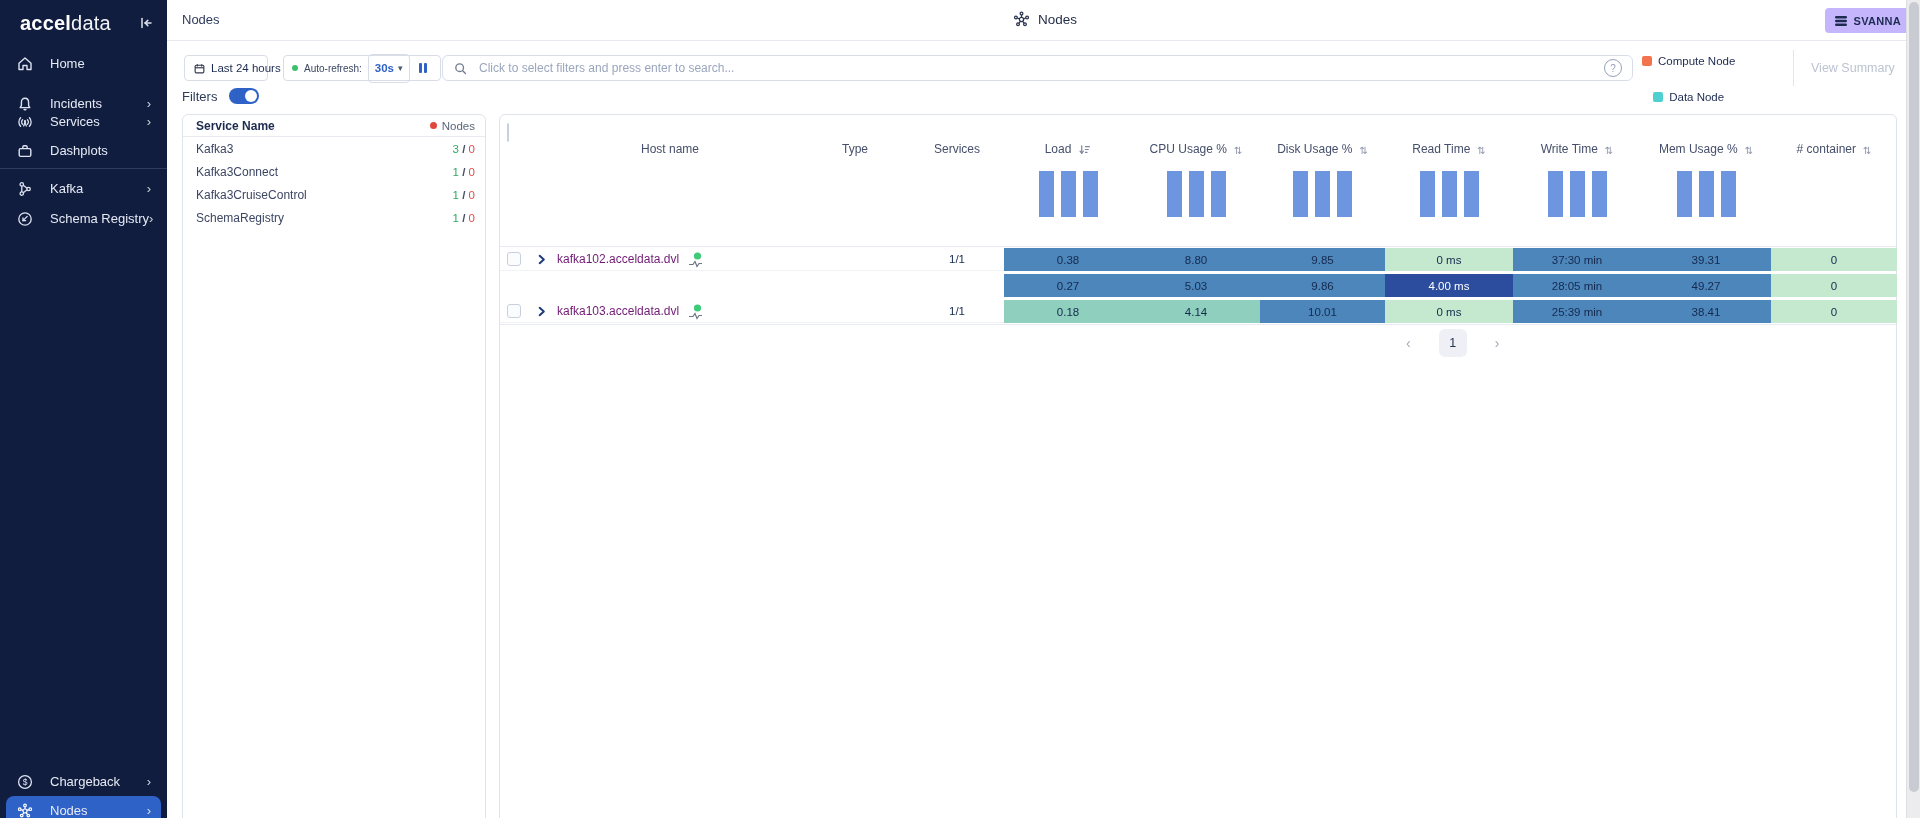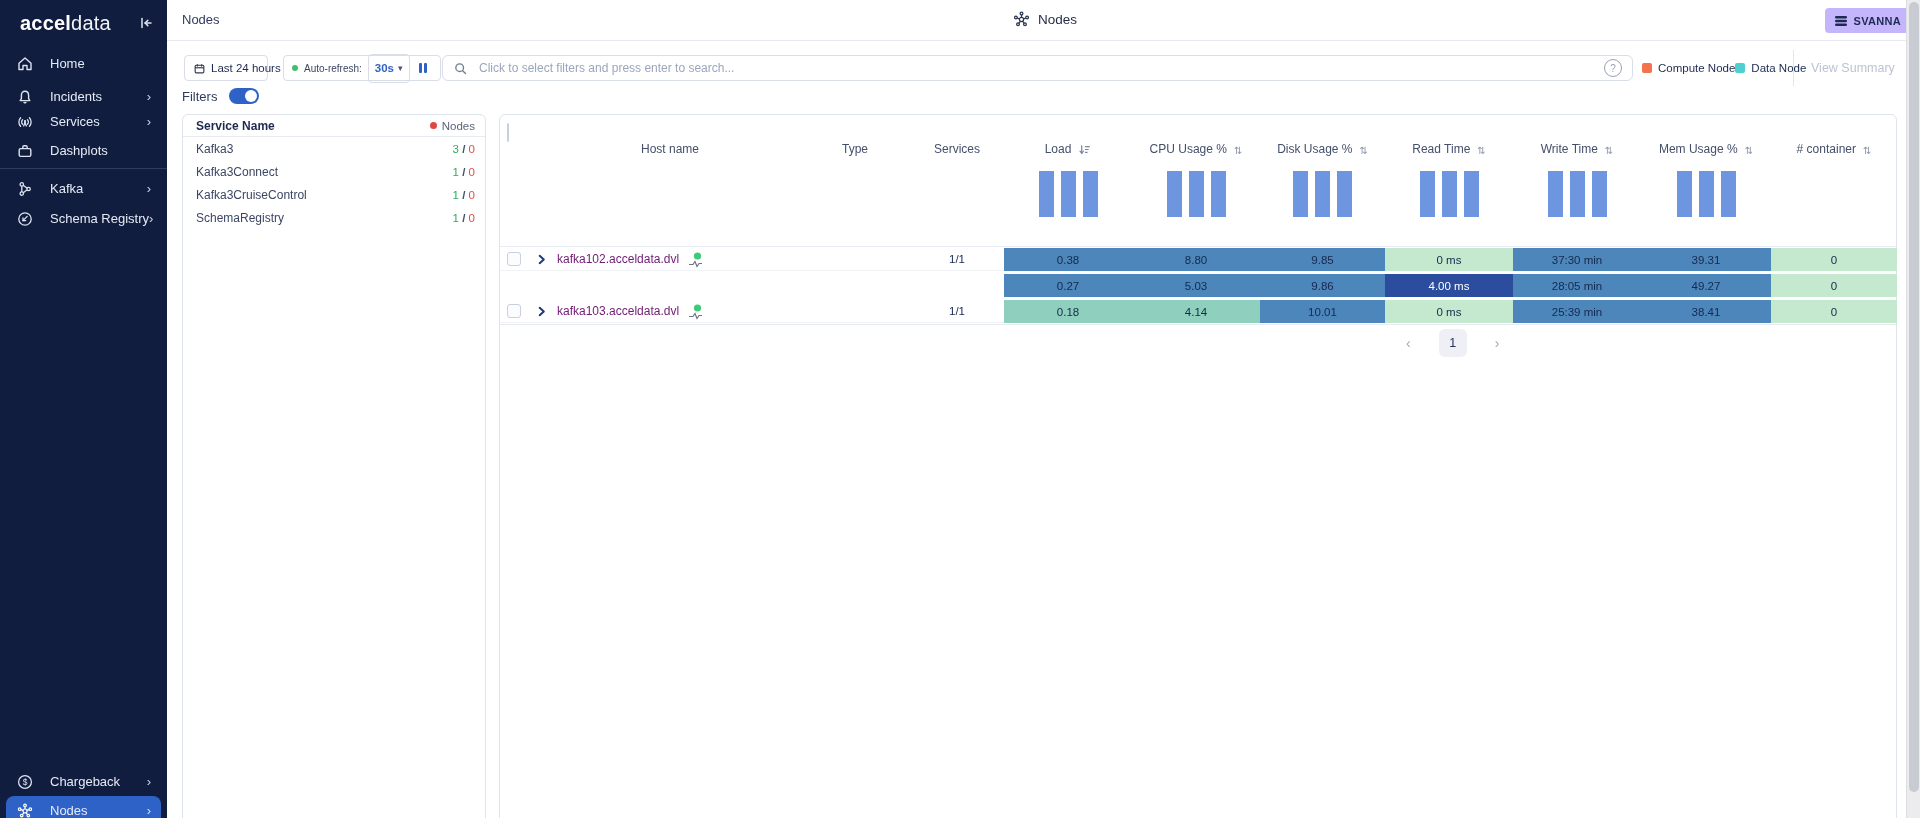--- a/index.html
+++ b/index.html
@@ -33,21 +33,21 @@
   .green-dot{width:6px;height:6px;border-radius:50%;background:#3fbf6e;}
   .refresh-label{font-size:10px;color:#3c4663;white-space:nowrap;}
   .interval-select{border:1px solid #d8dde8;border-radius:4px;height:19px;padding:4px 6px;display:flex;align-items:center;gap:4px;cursor:pointer;}
   .interval-select .ival{font-size:11.5px;color:#2e62c7;font-weight:700;}
   .pause-btn{display:flex;gap:2.5px;margin-left:3px;cursor:pointer;}
   .pause-btn i{display:block;width:3px;height:10px;background:#2e62c7;border-radius:1px;}
   .search-box{left:442px;top:55px;width:1191px;padding:0 10px;gap:9px;border-radius:6px;}
   .search-box input{border:0;outline:0;flex:1;font-size:12px;color:#7f1d1d;font-family:inherit;background:transparent;}
   .search-box input::placeholder{color:#9aa6bd;}
   .help-circle{width:16px;height:16px;border:1px solid #97a1b5;border-radius:50%;color:#97a1b5;font-size:10px;display:flex;align-items:center;justify-content:center;}
-  .legend{position:absolute;left:1642px;top:55px;height:26px;display:flex;align-items:center;gap:0;}
+  .legend{position:absolute;left:1642px;top:55px;height:26px;display:flex;align-items:center;gap:24px;flex-direction:column;}
   .legend .litem{display:flex;align-items:center;gap:6px;}
   .legend .swatch{width:10px;height:10px;border-radius:2px;}
   .swatch.compute{background:#f2734d;}
   .swatch.data{background:#4ecfd0;}
   .legend .ltext{font-size:11.5px;color:#1d2b50;white-space:nowrap;}
   .vdivider{position:absolute;left:1793px;top:50px;width:1px;height:36px;background:#e3e6ed;}
   .view-summary{position:absolute;left:1805px;top:60px;font-size:12.5px;color:#bcc3d1;background:none;border:0;font-family:inherit;cursor:default;white-space:nowrap;}
   
   .filters-row{position:absolute;left:182px;top:88px;display:flex;align-items:center;gap:12px;}
   .filters-label{font-size:13px;color:#2f3b5c;}
@@ -116,21 +116,21 @@
     </div>
 
     <div class="nav-item" style="top:49px">
       <span class="nicon">
           <svg width="18" height="18" viewBox="0 0 18 18" fill="none" stroke="#dde3f0" stroke-width="1.4" stroke-linejoin="round">
             <path d="M3 8.2 L9 3 L15 8.2 V14.5 H11 V10.5 H7 V14.5 H3 Z"></path>
           </svg>
         </span>
       <span class="nlabel">Home</span>
     </div>
-    <div class="nav-item" style="top:82px">
+    <div class="nav-item" style="top:89px">
       <span class="nicon">
           <svg width="18" height="18" viewBox="0 0 18 18" fill="none" stroke="#dde3f0" stroke-width="1.4" stroke-linejoin="round">
             <path d="M9 3.2 C6.6 3.2 5.4 5 5.4 7.4 V10.6 L4.2 12.6 H13.8 L12.6 10.6 V7.4 C12.6 5 11.4 3.2 9 3.2 Z"></path>
             <path d="M7.8 14 a1.3 1.3 0 0 0 2.4 0"></path>
           </svg>
         </span>
       <span class="nlabel">Incidents</span>
       <span class="nchev">›</span>
     </div>
     <div class="nav-item" style="top:107px">

